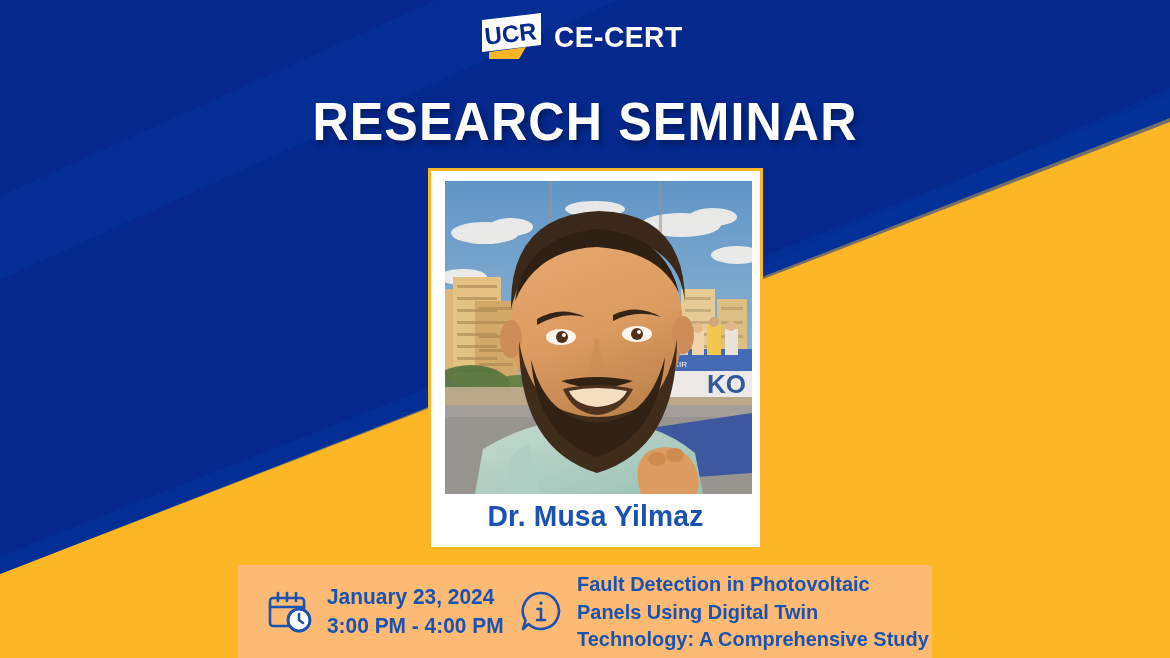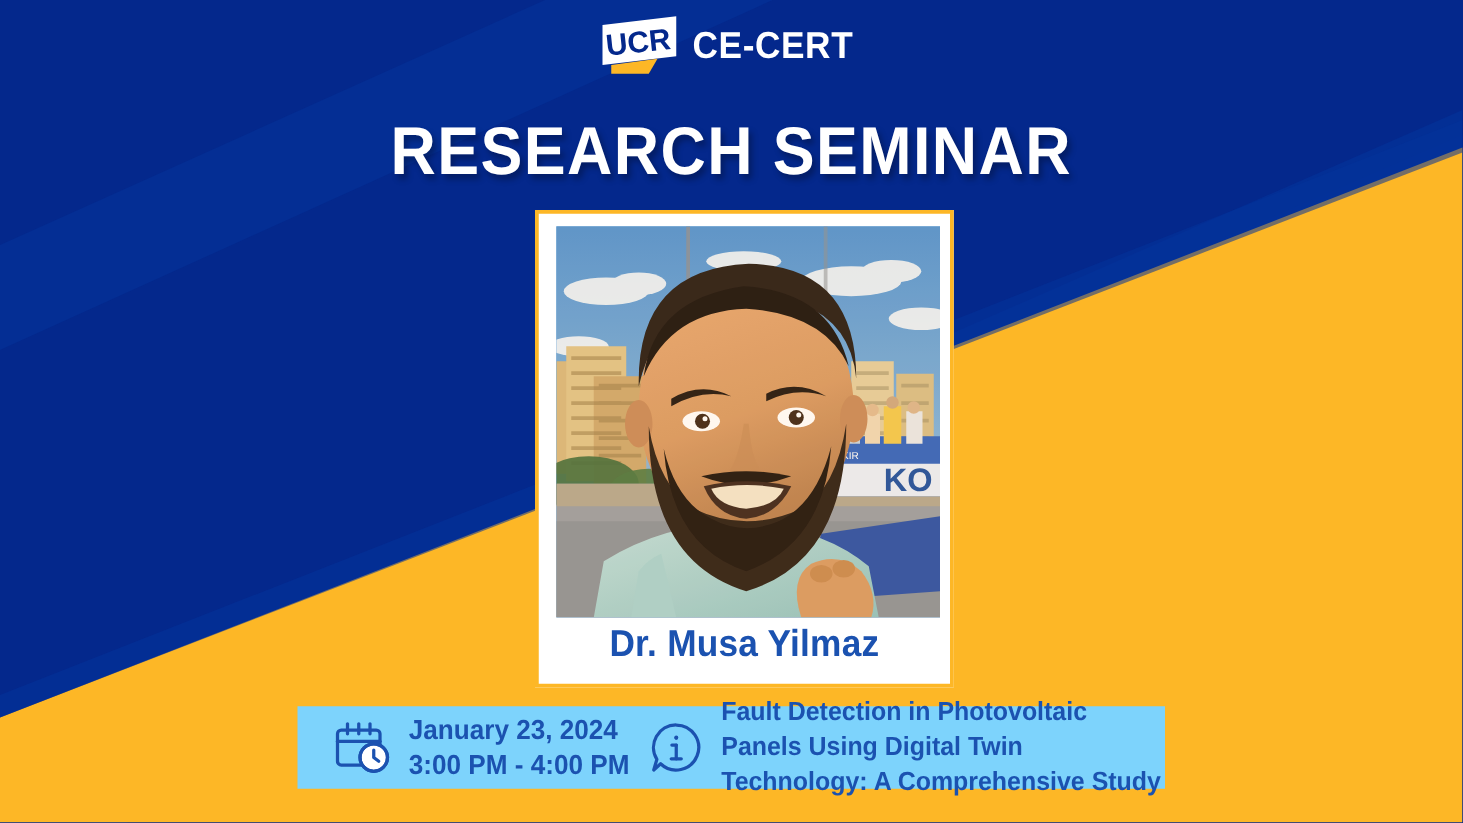--- a/index.html
+++ b/index.html
@@ -58,22 +58,22 @@
     position:absolute;left:0;right:0;top:330px;
     text-align:center;color:#1b52b0;
     font-family:"Liberation Sans Narrow","Liberation Sans",sans-serif;
     font-weight:bold;font-size:30px;line-height:1;
     transform:scaleX(0.94);
     letter-spacing:0.2px;
   }
 
   
   .infobar{
-    position:absolute;left:238px;top:565px;width:694px;height:66px;
-    background:#7dd3fc;
+    position:absolute;left:238px;top:565px;width:694px;height:93px;
+    background:#fdba74;
     display:flex;align-items:center;
     box-sizing:border-box;
   }
   .info-block{display:flex;align-items:center;}
   .info-block.when{padding-left:29px;width:330px;box-sizing:border-box;}
   .info-block.what{padding-left:6px;align-items:center;}
   .info-icon{flex:0 0 auto;margin-right:14px;display:block;}
   .info-icon svg{display:block;}
   .when .info-text{
     color:#1b52b0;

